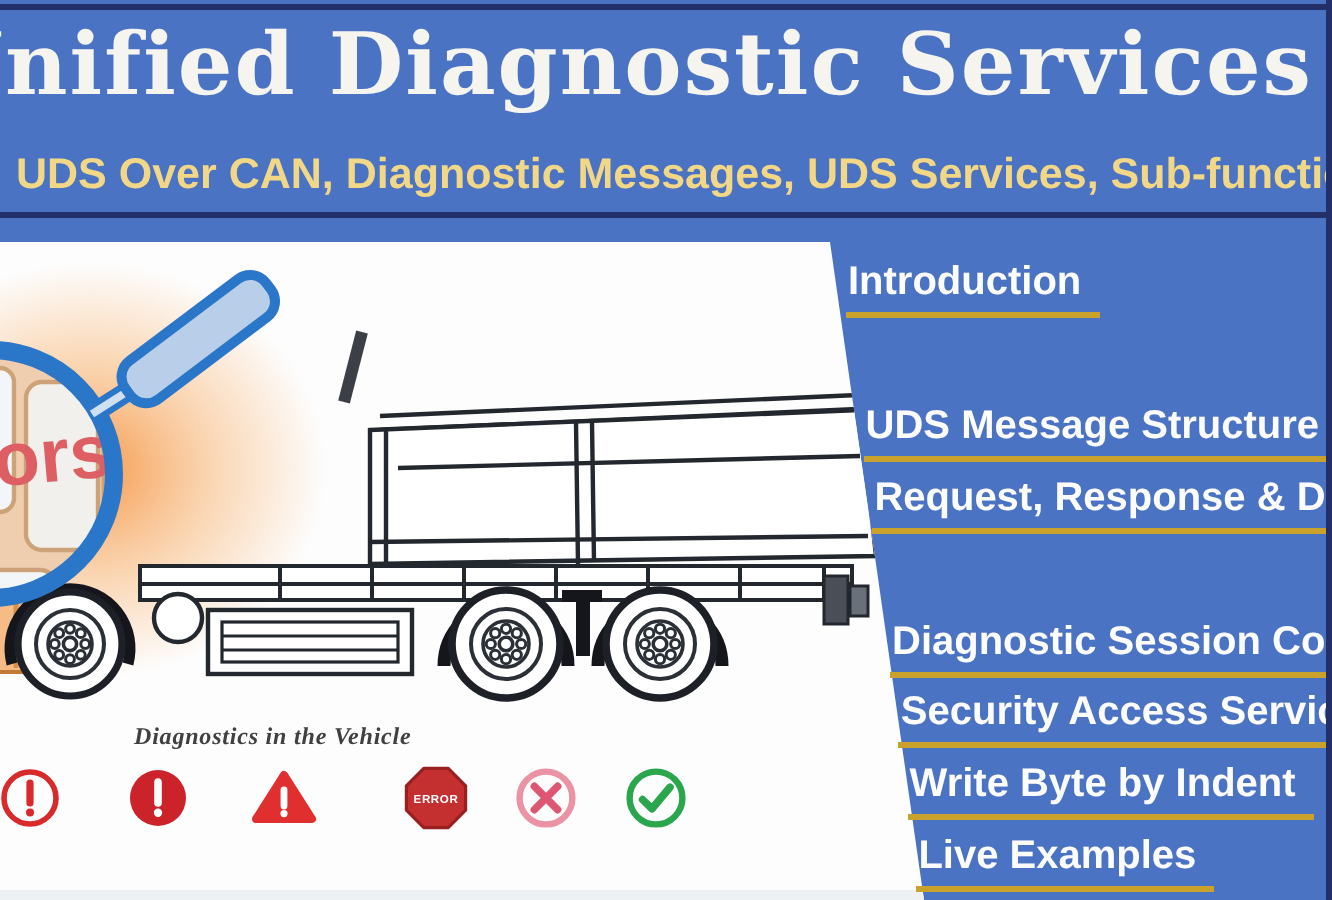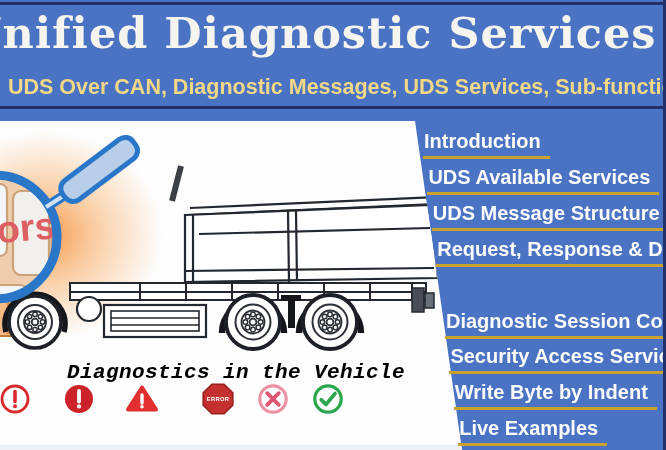--- a/index.html
+++ b/index.html
@@ -11,22 +11,22 @@
   .title{position:absolute;top:8px;left:-36px;white-space:nowrap;
          font-family:"DejaVu Serif",serif;font-weight:bold;font-size:43px;
          color:#f6f4ef;letter-spacing:1px;}
   .subtitle{position:absolute;top:75px;left:8px;white-space:nowrap;
             font-weight:bold;font-size:21.5px;color:#f2d886;}
   .panel{position:absolute;top:121px;left:0;width:666px;height:329px;background:#fdfdfd;
          clip-path:polygon(0 0,415px 0,462px 100%,0 100%);}
   .panel-strip{position:absolute;bottom:0;left:0;width:100%;height:5px;background:#eef1f3;}
   .truck-svg{position:absolute;top:0;left:0;}
   .caption{position:absolute;top:240px;left:67px;white-space:nowrap;
-           font-family:Liberation Mono, monospace;font-style:italic;font-weight:bold;
-           font-size:21px;letter-spacing:.4px;color:#000000;}
+           font-family:Liberation Serif, serif;font-style:italic;font-weight:bold;
+           font-size:12px;letter-spacing:.4px;color:#404040;}
   .status-icon{position:absolute;top:261px;width:34px;height:34px;}
   .menu-item{position:absolute;white-space:nowrap;color:#fcfcfc;font-weight:700;font-size:20px;
              top:calc(130px + var(--i)*35.9px);left:calc(423px + var(--i)*4.4px);}
   .menu-item .lbl{display:inline-block;padding:0 9px 3px 1px;border-bottom:3px solid #c8a22b;}
 </style>
 </head>
 <body>
 
 <div class="stage">
 
@@ -199,21 +199,20 @@
     </svg>
     <svg class="status-icon" style="left:311px" viewBox="0 0 34 34">
       <circle cx="17" cy="17" r="13.2" fill="none" stroke="#2aa64c" stroke-width="3.2"></circle>
       <path d="M10.3 17.8 L15 22.4 L24 11.6" fill="none" stroke="#2aa64c" stroke-width="3.8" stroke-linecap="round" stroke-linejoin="round"></path>
     </svg>
 
     <div class="panel-strip"></div>
   </div>
 
   <div class="menu-item" style="--i:0"><span class="lbl">Introduction</span></div>
-  <div class="menu-item" style="--i:1"><span class="lbl">UDS Available Services</span></div>
   <div class="menu-item" style="--i:2"><span class="lbl">UDS Message Structure</span></div>
   <div class="menu-item" style="--i:3"><span class="lbl">Request, Response &amp; D</span></div>
   <div class="menu-item" style="--i:5"><span class="lbl">Diagnostic Session Con</span></div>
   <div class="menu-item" style="--i:6"><span class="lbl">Security Access Servic</span></div>
   <div class="menu-item" style="--i:7"><span class="lbl">Write Byte by Indent</span></div>
   <div class="menu-item" style="--i:8"><span class="lbl">Live Examples</span></div>
 
   <div class="right-border"></div>
 </div>
 

